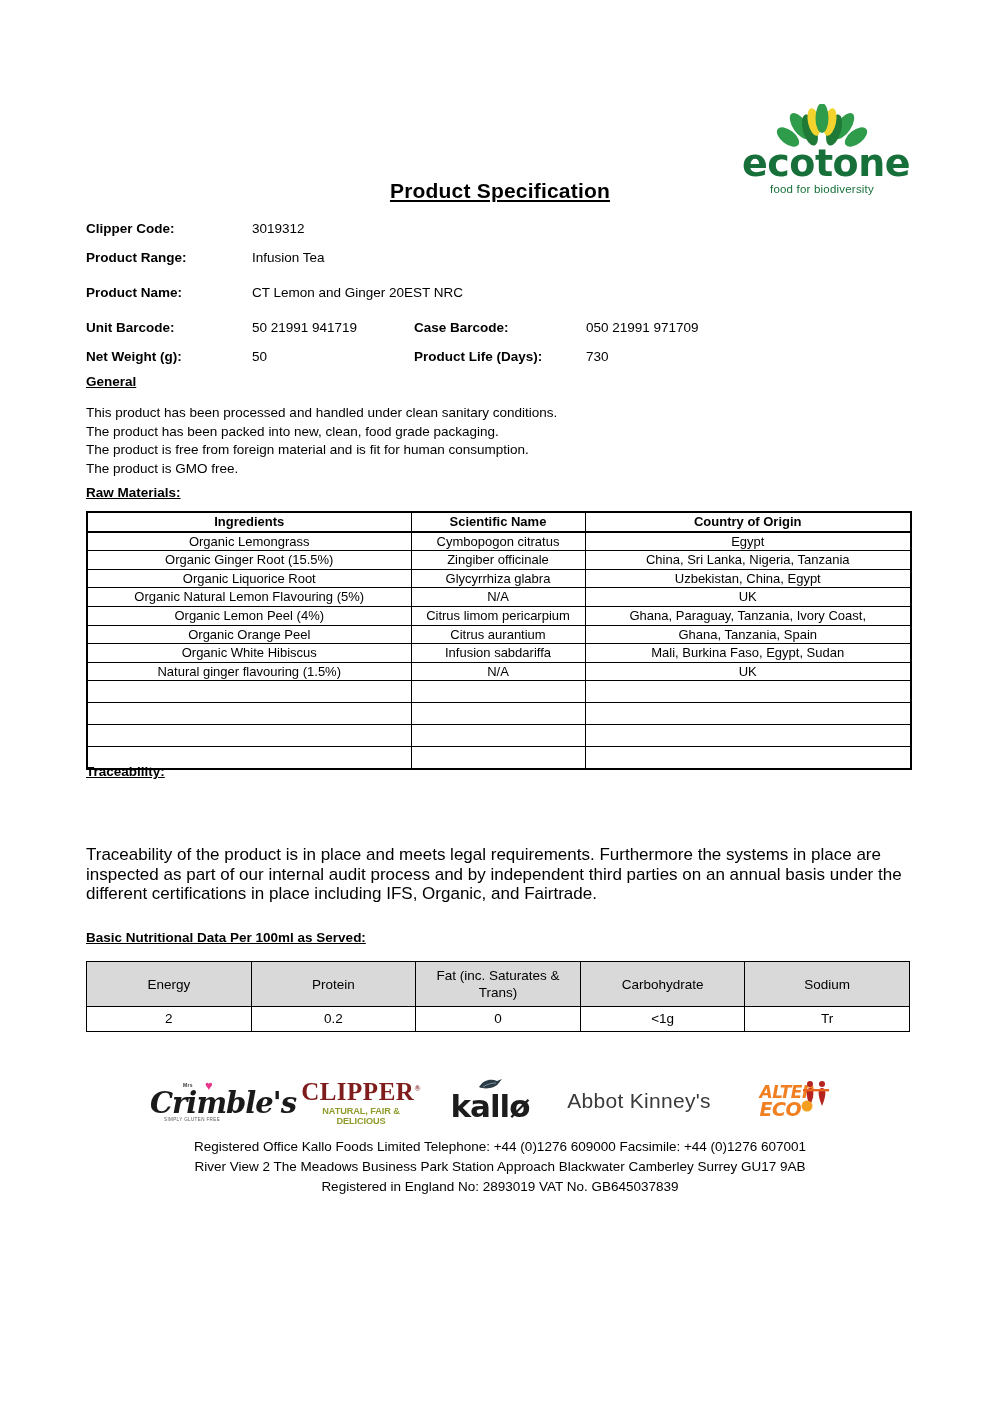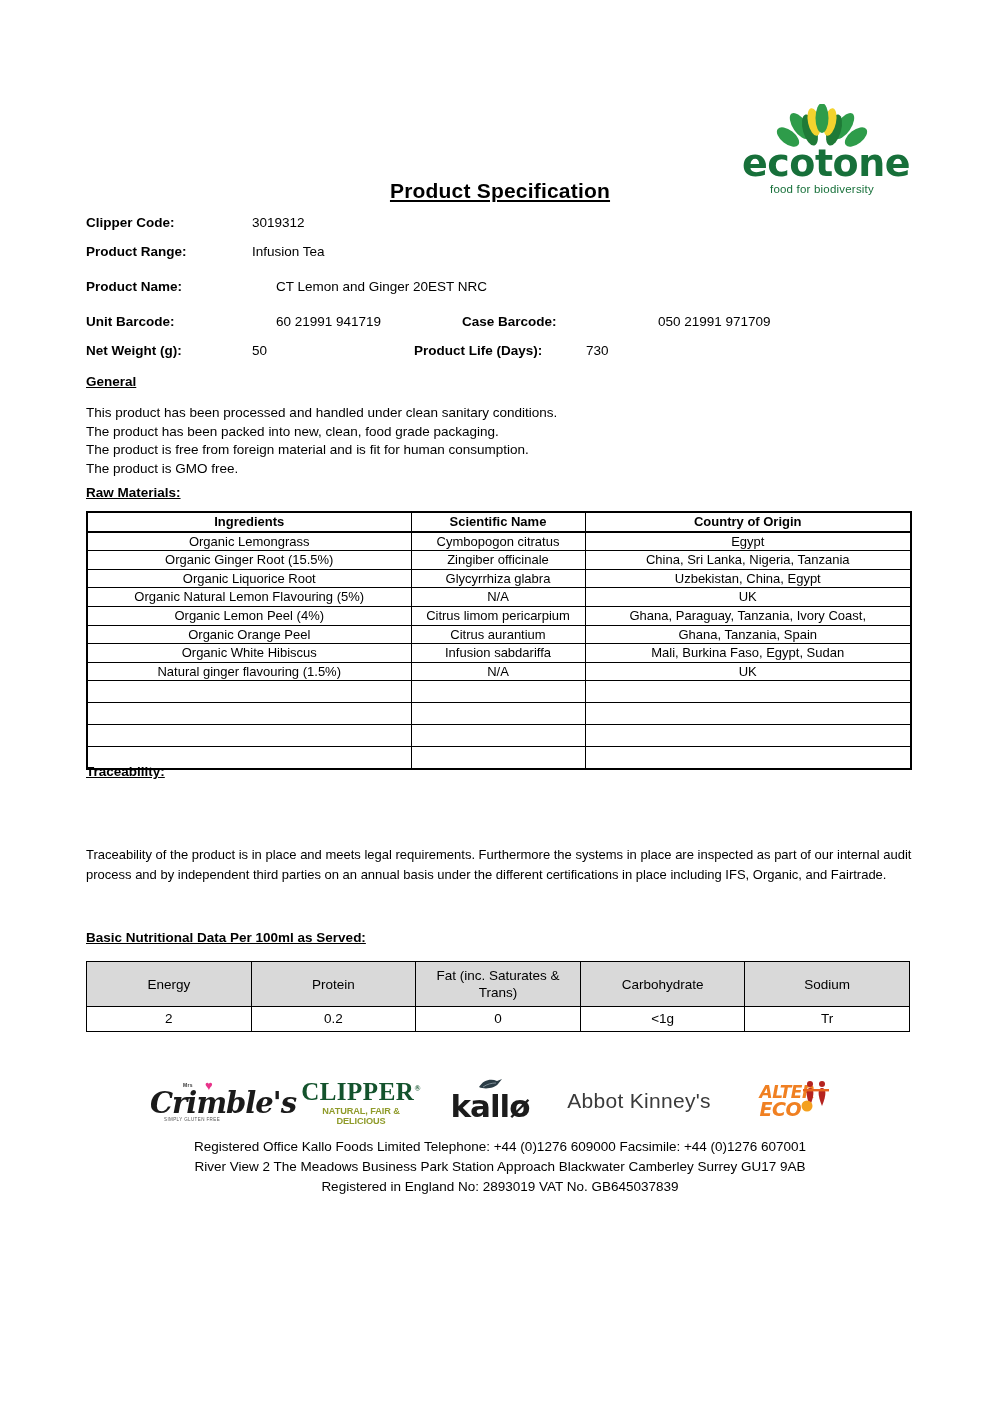--- a/index.html
+++ b/index.html
@@ -69,23 +69,24 @@
   .fields {
     position: absolute;
     left: 86px;
     top: 215px;
     width: 830px;
     font-size: 13.5px;
   }
   .frow {
     display: flex;
     align-items: baseline;
+    margin-top: 6px;
   }
   .frow.gap1 { margin-top: 14px; }
-  .frow.gap2 { margin-top: 20px; gap: 24px; }
+  .frow.gap2 { margin-top: 20px; }
   .flabel {
     font-weight: bold;
     width: 166px;
     flex: 0 0 166px;
   }
   .fvalue {
     flex: 0 0 auto;
     width: 162px;
   }
   .flabel2 {
@@ -141,21 +142,21 @@
   .rt-c3 { width: 326px; }
   .raw-table td.empty { height: 19px; }
 
   
   .trace-head { position: absolute; left: 86px; top: 764px; }
   .trace-body {
     position: absolute;
     left: 86px;
     top: 845px;
     width: 826px;
-    font-size: 13px;
+    font-size: 17px;
     line-height: 19.5px;
     text-align: left;
   }
 
   
   .nut-head { position: absolute; left: 86px; top: 930px; }
   .nut-table {
     position: absolute;
     left: 86px;
     top: 961px;
@@ -233,21 +234,21 @@
     margin-left: 14px;
   }
 
   .b-clipper { text-align: center; width: 120px; }
   .clip-word {
     font-family: "Liberation Serif", serif;
     font-weight: bold;
     font-size: 25px;
     line-height: 25px;
     letter-spacing: 0.5px;
-    color: #14532d;
+    color: #7f1d1d;
   }
   .clip-reg { font-size: 8px; vertical-align: super; }
   .clip-sub {
     font-size: 9.2px;
     font-weight: bold;
     color: #8f9b2a;
     letter-spacing: -0.1px;
     margin-top: 2px;
   }
 
@@ -340,21 +341,21 @@
     <div class="frow gap1">
       <div class="flabel">Product Range:</div>
       <div class="fvalue">Infusion Tea</div>
     </div>
     <div class="frow gap2">
       <div class="flabel">Product Name:</div>
       <div class="fvalue2">CT Lemon and Ginger 20EST NRC</div>
     </div>
     <div class="frow gap2">
       <div class="flabel">Unit Barcode:</div>
-      <div class="fvalue">60 21991 941719</div>
+      <div class="fvalue">50 21991 941719</div>
       <div class="flabel2">Case Barcode:</div>
       <div class="fvalue2">050 21991 971709</div>
     </div>
     <div class="frow gap1">
       <div class="flabel">Net Weight (g):</div>
       <div class="fvalue">50</div>
       <div class="flabel2">Product Life (Days):</div>
       <div class="fvalue2">730</div>
     </div>
   </div>

